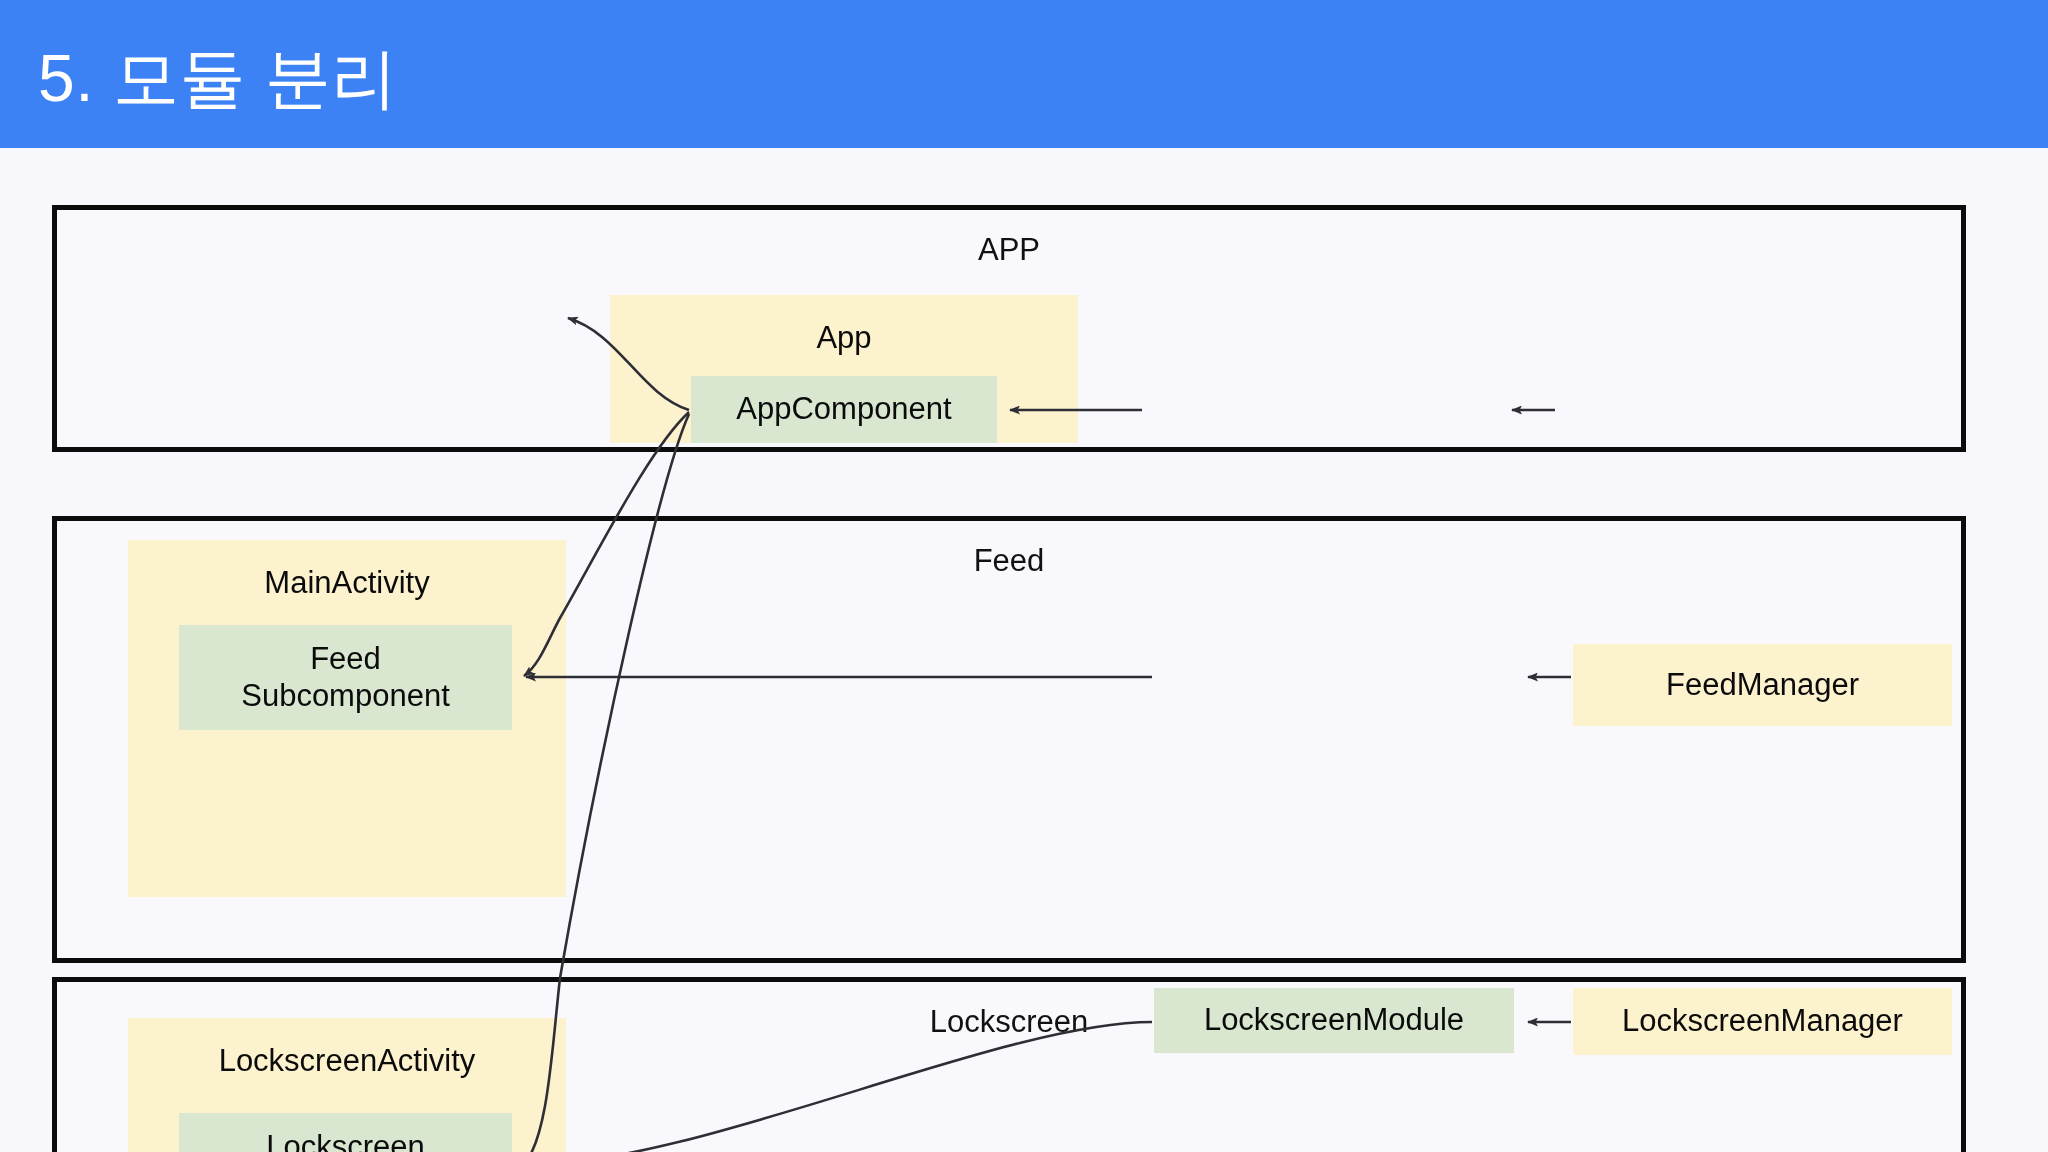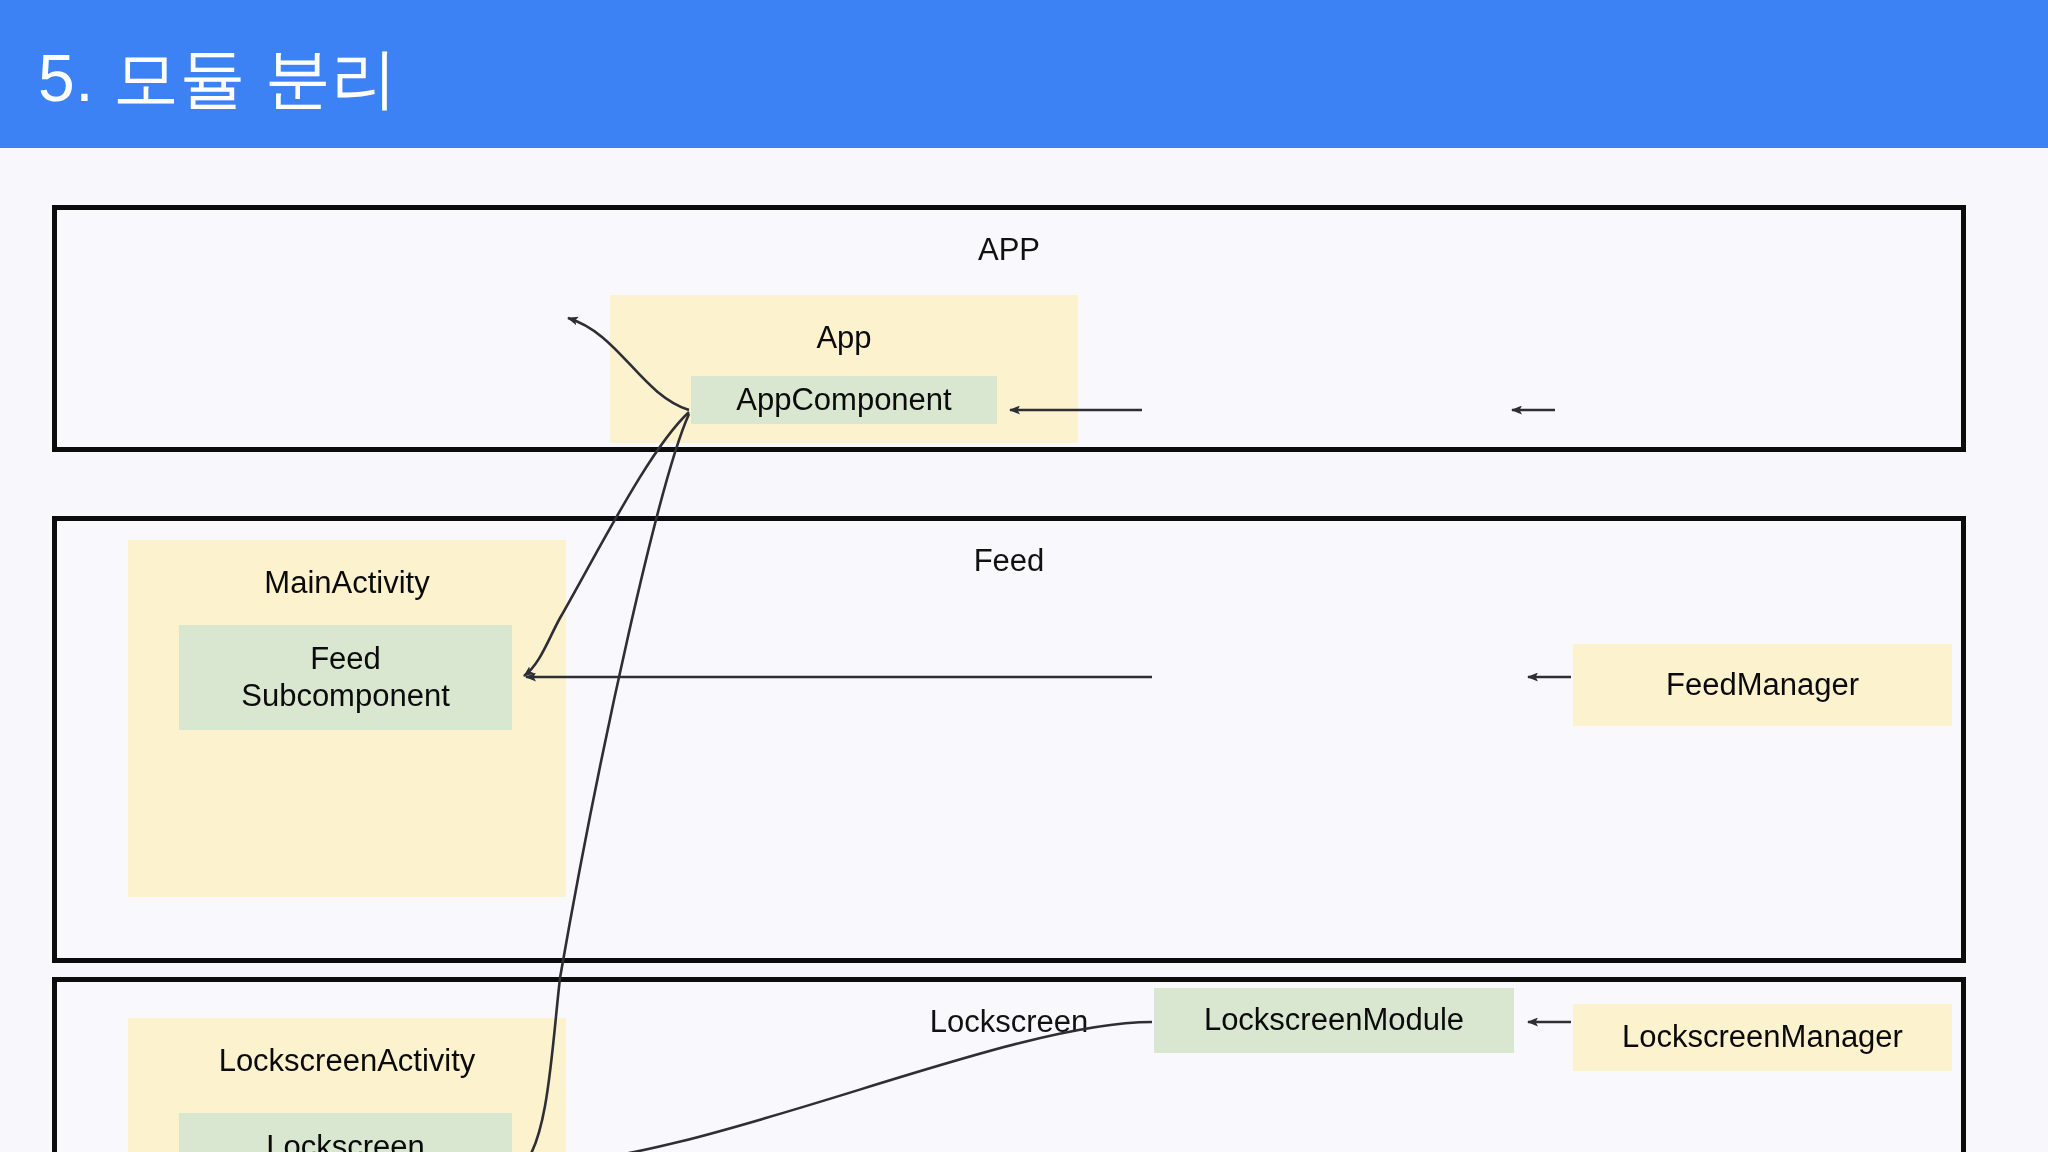--- a/index.html
+++ b/index.html
@@ -112,21 +112,21 @@
 
   <div class="group-box" style="left:52px; top:57px; width:1914px; height:247px;">
     <div class="group-title">APP</div>
   </div>
 
 
   <div class="node node-yellow node-container" style="left:610px; top:147px; width:468px; height:148px;">
     <span>App</span>
   </div>
 
-  <div class="node node-green" style="left:691px; top:228px; width:306px; height:48px;">
+  <div class="node node-green" style="left:691px; top:228px; width:306px; height:67px;">
     <span>AppComponent</span>
   </div>
 
 
 
   <div class="group-box" style="left:52px; top:368px; width:1914px; height:447px;">
     <div class="group-title">Feed</div>
   </div>
 
   <div class="node node-yellow node-container" style="left:128px; top:392px; width:438px; height:357px;">
@@ -153,21 +153,21 @@
 
   <div class="node node-green" style="left:179px; top:965px; width:333px; height:105px;">
     <span>Lockscreen
 Subcomponent</span>
   </div>
 
   <div class="node node-green" style="left:1154px; top:840px; width:360px; height:65px; top:840px;">
     <span>LockscreenModule</span>
   </div>
 
-  <div class="node node-yellow" style="left:1573px; top:840px; width:379px; height:67px;margin-top:16px;">
+  <div class="node node-yellow" style="left:1573px; top:840px; width:379px; height:67px;">
     <span>LockscreenManager</span>
   </div>
 
   <svg id="arrow-layer" viewBox="0 0 2048 1004">
     <defs>
       <marker id="arrowhead" markerWidth="11" markerHeight="9" refX="10" refY="4.5" orient="auto" markerUnits="userSpaceOnUse">
         <path d="M0,0 L11,4.5 L0,9 L2.4,4.5 Z" fill="#2e2e35"></path>
       </marker>
     </defs>
 

